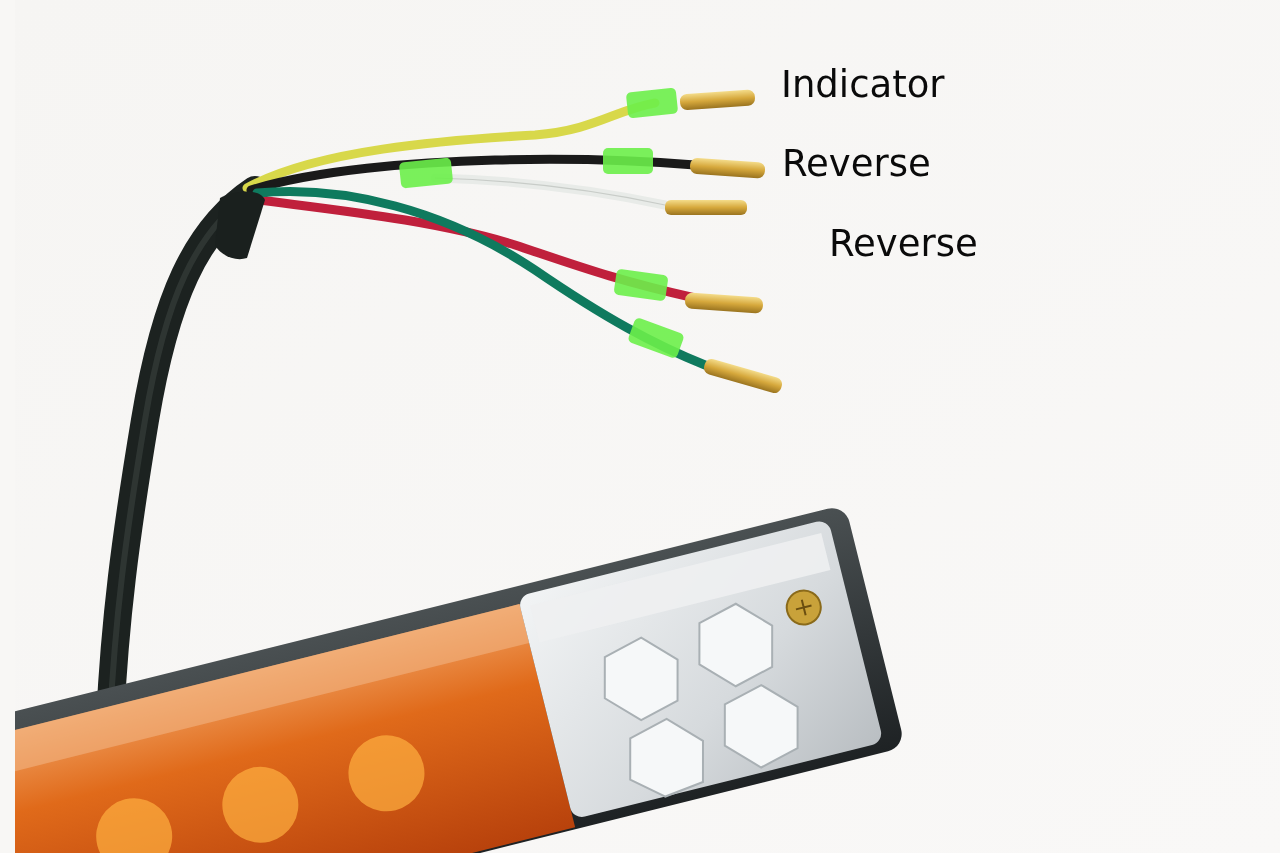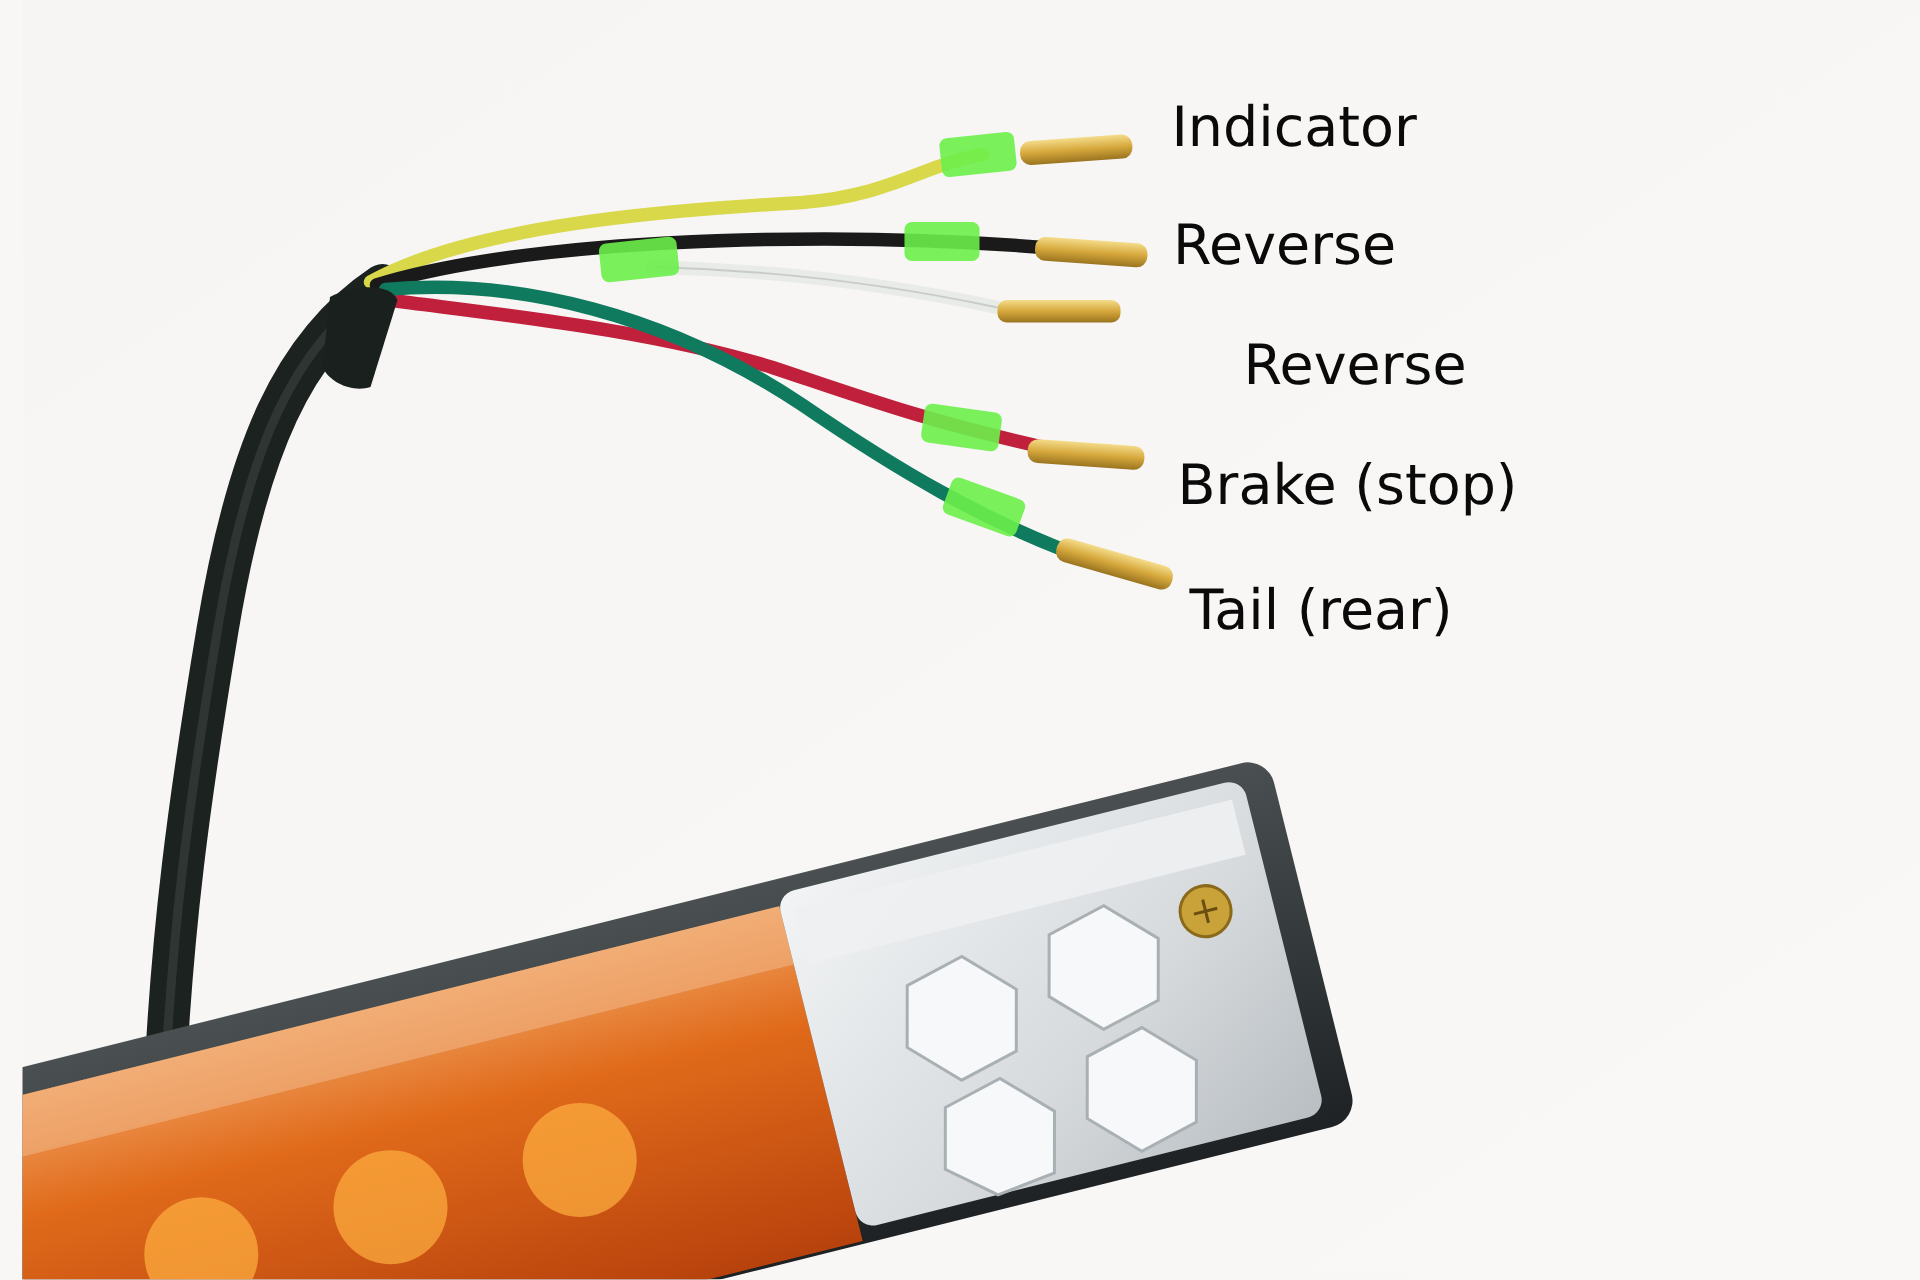--- a/index.html
+++ b/index.html
@@ -116,15 +116,13 @@
         <polygon points="705,775 745,765 775,795 765,835 725,845 695,815"></polygon>
       </g>
       <circle cx="805" cy="700" r="17" fill="#c9a23a" stroke="#8a6a1a" stroke-width="2"></circle>
       <path d="M797 700 L813 700 M805 692 L805 708" stroke="#6a4e10" stroke-width="2"></path>
     </g>
   </svg>
 
   <div class="label" style="left:766px; top:66px;">Indicator</div>
   <div class="label" style="left:767px; top:145px;">Reverse</div>
   <div class="label" style="left:771px; top:225px;margin-left:43px;">Reverse</div>
-  <div class="label" style="left:770px; top:305px;">Brake (stop)</div>
-  <div class="label" style="left:778px; top:388px;">Tail (rear)</div>
 </div>
 
 </body></html>

